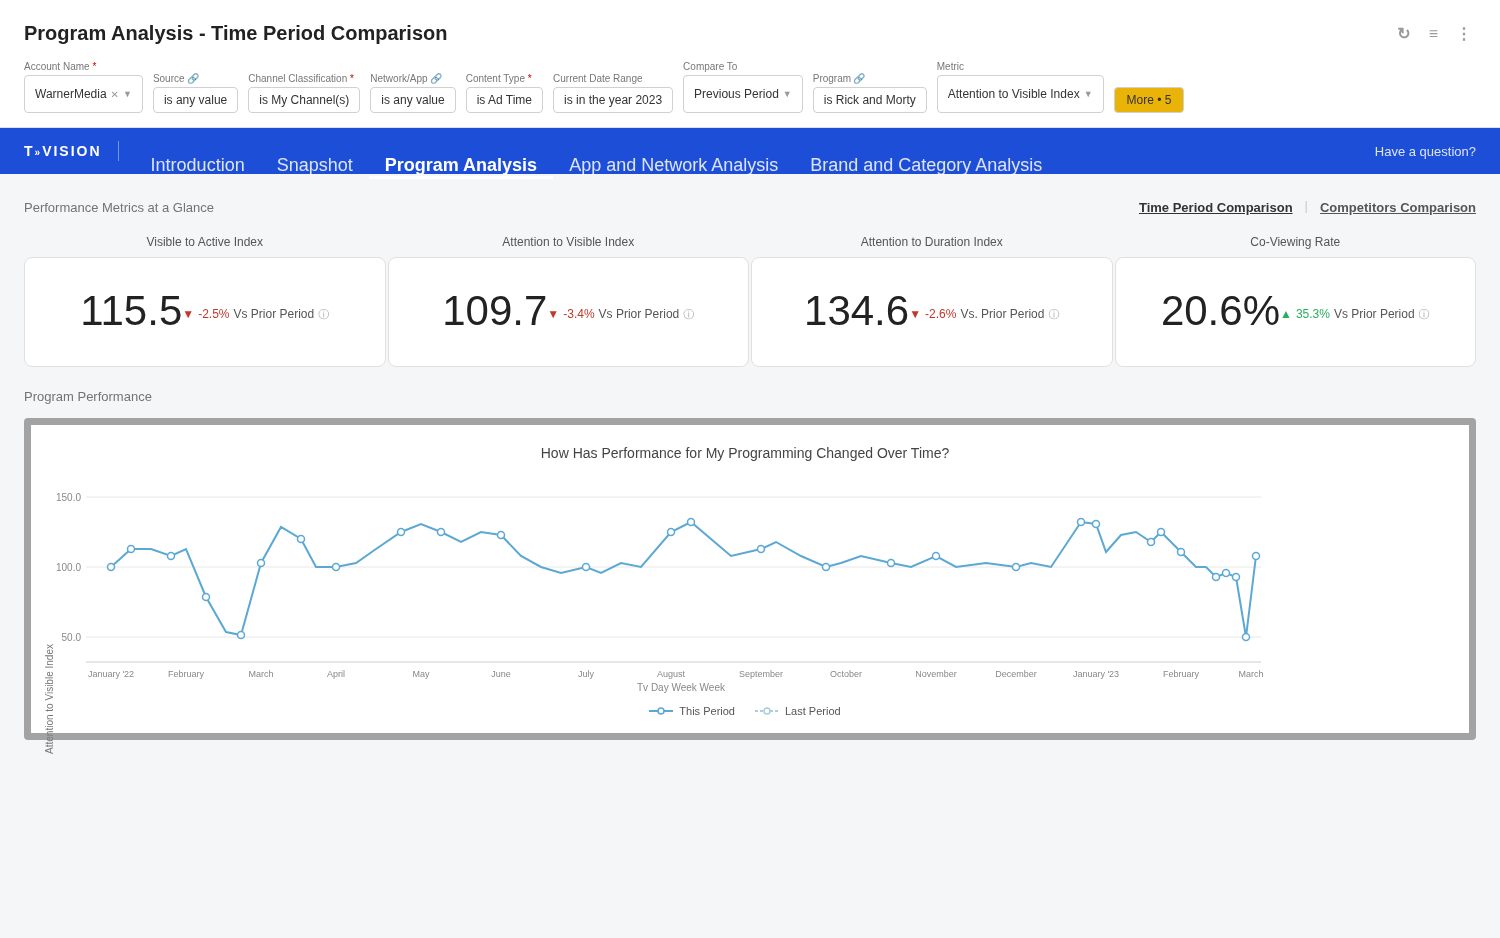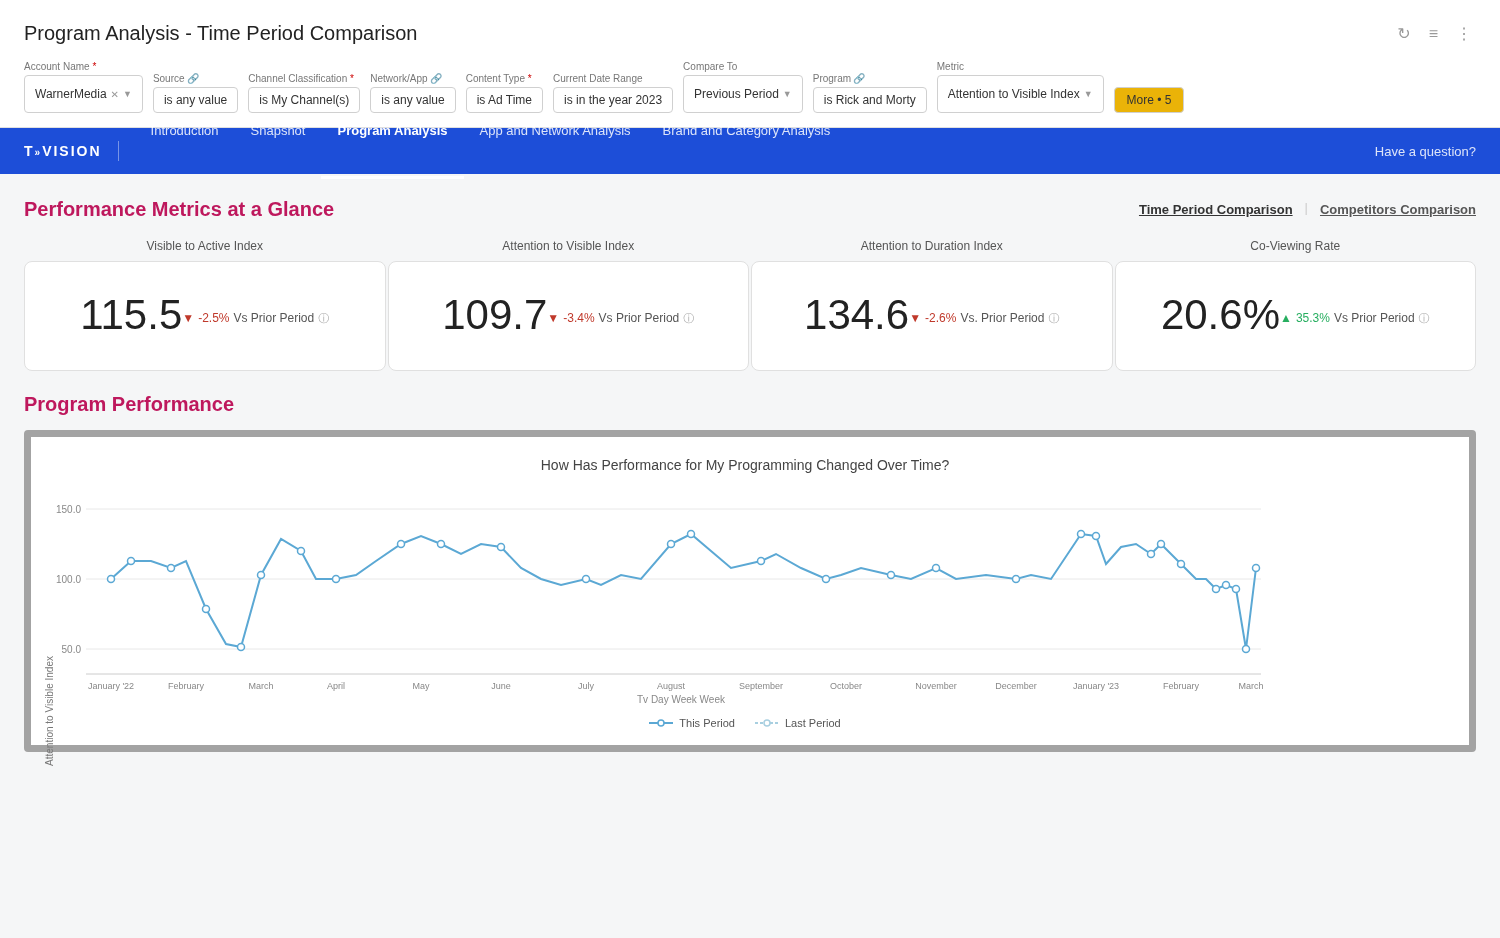--- a/index.html
+++ b/index.html
@@ -1,49 +1,49 @@
 <!DOCTYPE html>
 <html><head>
   <meta charset="utf-8">
   <style>
     * { box-sizing: border-box; margin: 0; padding: 0; }
     body { font-family: -apple-system, BlinkMacSystemFont, 'Segoe UI', Arial, sans-serif; background: #f5f6f7; color: #333; font-size: 13px; }
 
     
     .page-header { background: #fff; padding: 20px 24px 0 24px; border-bottom: 1px solid #e0e0e0; }
-    .page-title { font-size: 20px; font-weight: 400; color: #222; margin-bottom: 14px; display: flex; align-items: center; justify-content: space-between; }
+    .page-title { font-size: 20px; font-weight: 700; color: #222; margin-bottom: 14px; display: flex; align-items: center; justify-content: space-between; }
     .header-actions { display: flex; gap: 10px; align-items: center; }
     .header-icon { color: #999; font-size: 16px; cursor: pointer; padding: 4px; }
 
     
     .filters-row { display: flex; flex-wrap: wrap; gap: 10px; align-items: flex-end; padding-bottom: 14px; }
     .filter-group { display: flex; flex-direction: column; gap: 3px; }
     .filter-label { font-size: 10px; color: #777; white-space: nowrap; }
     .filter-label .required { color: #c00; }
     .filter-chip { display: flex; align-items: center; gap: 4px; padding: 11px 10px; border: 1px solid #d0d0d0; border-radius: 4px; background: #fff; font-size: 12px; color: #333; cursor: pointer; white-space: nowrap; }
     .filter-chip .close-x { color: #999; font-size: 10px; cursor: pointer; }
     .filter-chip .arrow { color: #999; font-size: 9px; }
     .filter-chip-plain { display: flex; align-items: center; padding: 5px 10px; border: 1px solid #d0d0d0; border-radius: 4px; background: #fff; font-size: 12px; color: #333; cursor: pointer; white-space: nowrap; }
     .more-btn { padding: 5px 12px; border: 1px solid #d0d0d0; border-radius: 4px; background: #eab308; font-size: 12px; color: #333; cursor: pointer; white-space: nowrap; font-weight: 500; }
 
     
     .nav-bar { background: #1d4ed8; color: #fff; display: flex; align-items: center; padding: 0 24px; height: 46px; }
     .nav-logo { font-size: 14px; font-weight: 700; letter-spacing: 2px; color: #fff; margin-right: 16px; display: flex; align-items: center; gap: 2px; }
     .nav-divider { width: 1px; background: rgba(255,255,255,0.4); height: 20px; margin-right: 16px; }
     .nav-items { display: flex; gap: 0; align-items: center; }
-    .nav-item { padding: 0 16px; height: 56px; display: flex; align-items: flex-start; font-size: 13px; color: rgba(255,255,255,0.85); cursor: pointer; border-bottom: 3px solid transparent; }
+    .nav-item { padding: 0 16px; height: 56px; display: flex; align-items: flex-end; font-size: 18px; color: rgba(255,255,255,0.85); cursor: pointer; border-bottom: 3px solid transparent; }
     .nav-item.active { color: #fff; font-weight: 600; border-bottom: 3px solid #fff; }
     .nav-right { margin-left: auto; font-size: 13px; color: rgba(255,255,255,0.85); cursor: pointer; }
 
     
     .main-content { padding: 24px 24px; background: #f5f6f7; min-height: calc(938px - 130px); }
 
     
     .section-header-row { display: flex; justify-content: space-between; align-items: center; margin-bottom: 18px; }
-    .section-title { font-size: 20px; font-weight: 700; color: #be185d; }
+    .section-title { font-size: 13px; font-weight: 400; color: #737373; }
     .tab-group { display: flex; gap: 0; }
     .tab-link { font-size: 13px; color: #555; cursor: pointer; padding: 2px 0; text-decoration: underline; font-weight: bold; }
     .tab-link.active { color: #333; font-weight: 600; text-decoration: underline; }
     .tab-separator { color: #ccc; margin: 0 12px; }
     .metric-label-row { text-align: center; font-size: 12px; color: #555; margin-bottom: 8px; padding: 0 4px; }
     .metric-card { background: #fff; border: 1px solid #e0e0e0; border-radius: 8px; padding: 24px 20px 20px 20px; display: flex; flex-direction: row; align-items: center; justify-content: center; min-height: 110px; }
     .metric-value { font-size: 42px; font-weight: 300; color: #222; margin-bottom: 6px; }
     .metric-change { display: flex; align-items: center; gap: 4px; font-size: 12px; color: #555; }
     .metric-change .down { color: #c0392b; }
     .metric-change .up { color: #27ae60; }

